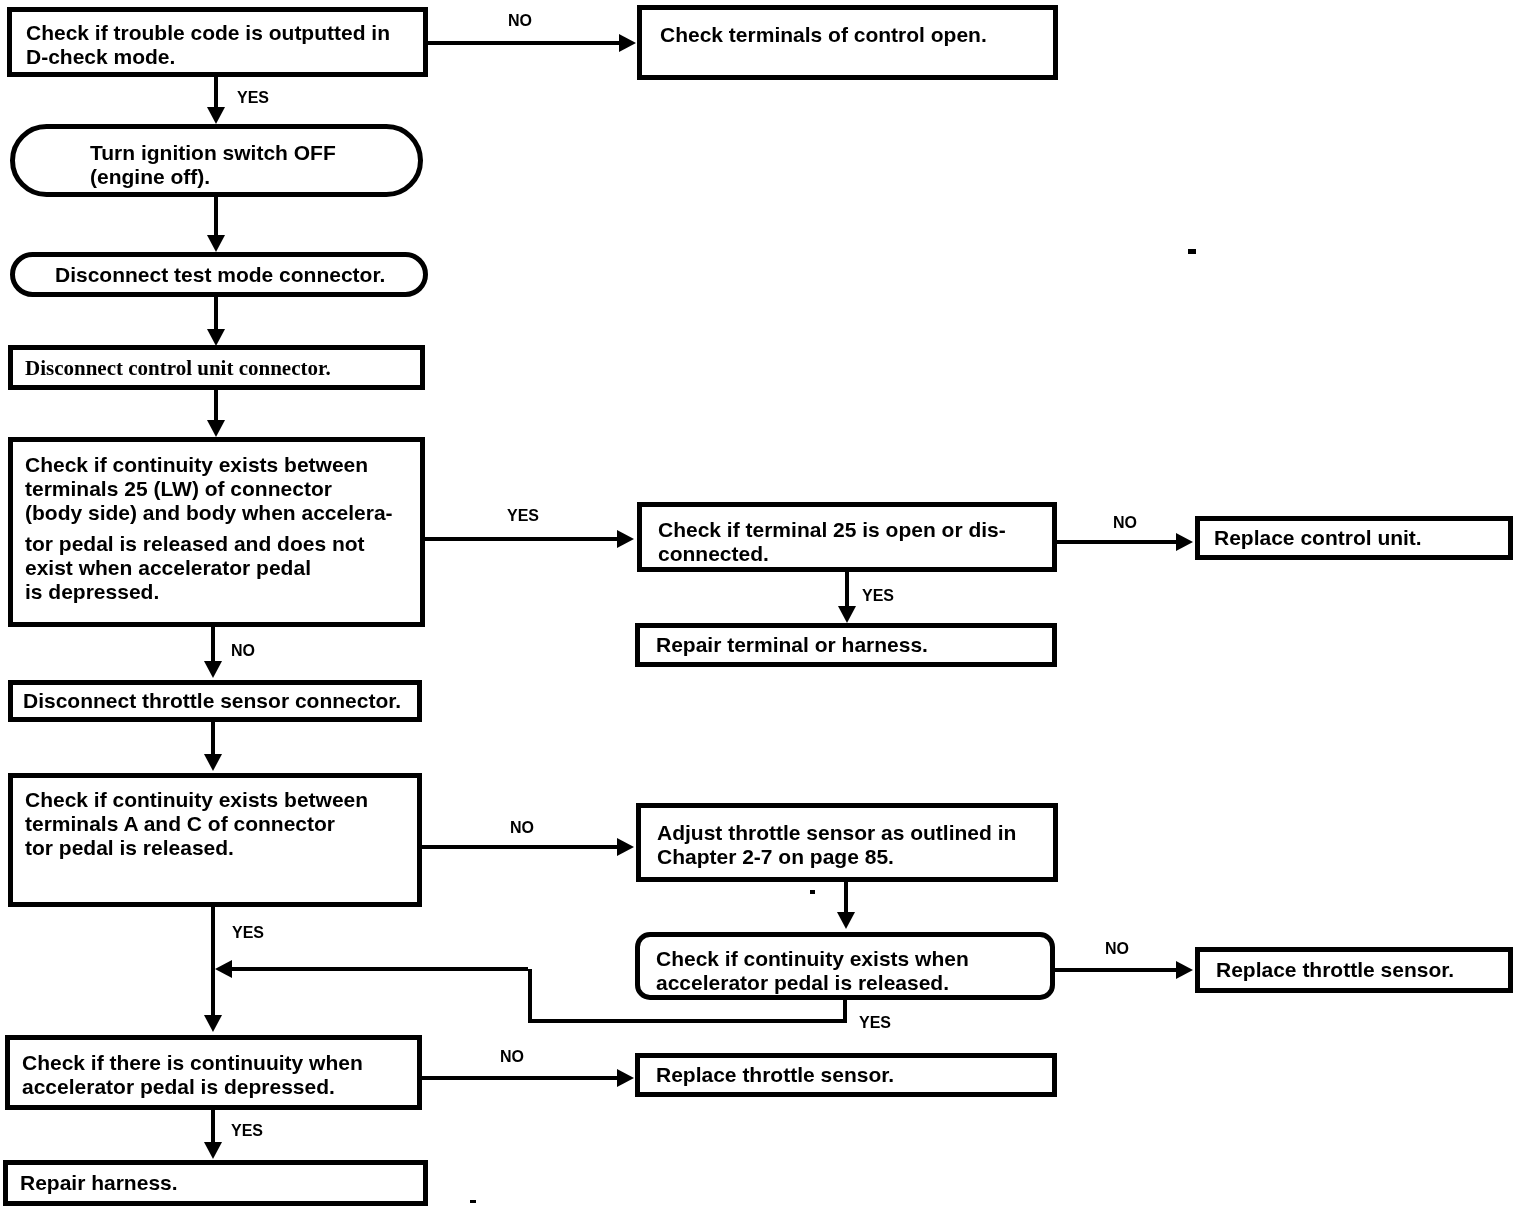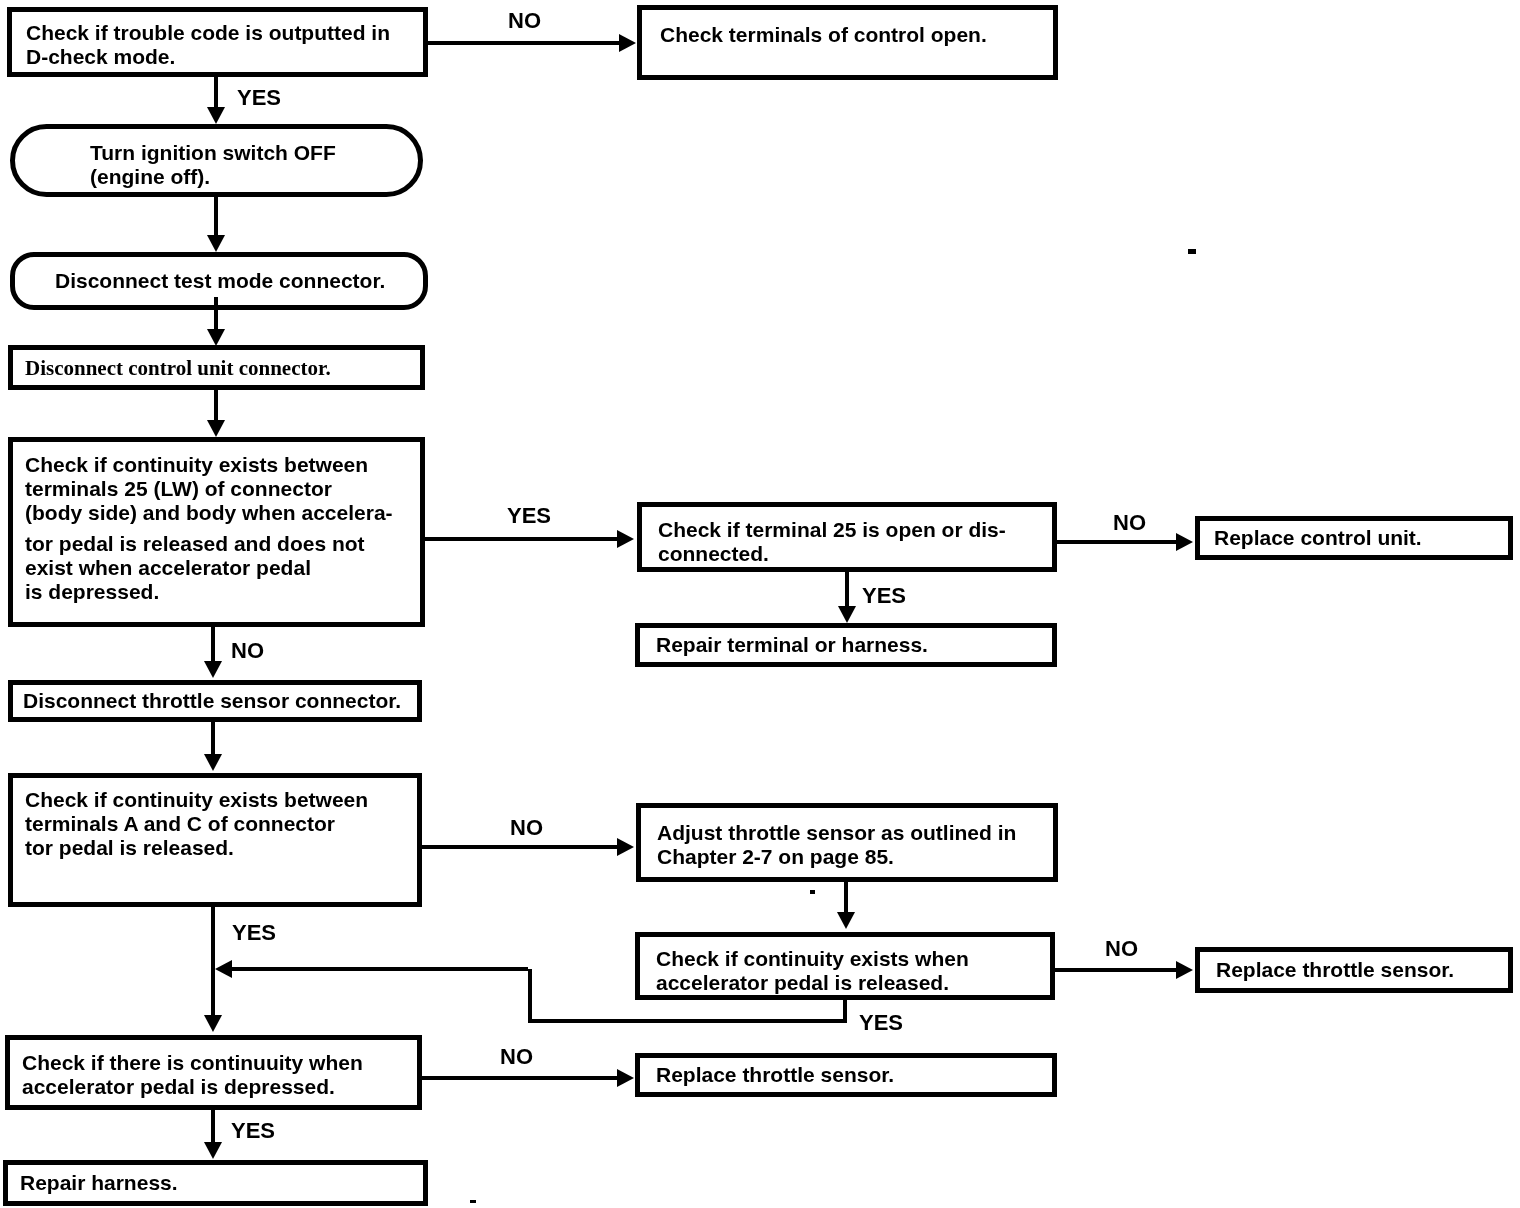--- a/index.html
+++ b/index.html
@@ -16,21 +16,21 @@
   .vc { display:flex; align-items:center; }
   .nline { display:block; }
   .gap-top { margin-top:7px; }
   .hline, .vline { position:absolute; background:#000; }
   .hline { height:4px; }
   .vline { width:4px; }
   .arrow { position:absolute; width:0; height:0; }
   .arrow-right { border-top:9px solid transparent; border-bottom:9px solid transparent; border-left:17px solid #000; }
   .arrow-left  { border-top:9px solid transparent; border-bottom:9px solid transparent; border-right:17px solid #000; }
   .arrow-down  { border-left:9px solid transparent; border-right:9px solid transparent; border-top:17px solid #000; }
-  .edge-label { position:absolute; color:#000; font-weight:bold; font-size:22px; line-height:22px; }
+  .edge-label { position:absolute; color:#000; font-weight:bold; font-size:16px; line-height:22px; }
   .speck { position:absolute; background:#000; }
 </style>
 </head>
 <body>
 
 <div class="stage">
 
   <div class="node" style="left:7px;top:7px;width:421px;height:70px;padding:9px 0 0 14px;">
     <span class="nline">Check if trouble code is outputted in</span>
     <span class="nline">D-check mode.</span>
@@ -38,21 +38,21 @@
 
   <div class="node" style="left:637px;top:5px;width:421px;height:75px;padding:13px 0 0 18px;">
     <span class="nline">Check terminals of control open.</span>
   </div>
 
   <div class="node stadium" style="left:10px;top:124px;width:413px;height:73px;padding:12px 0 0 75px;">
     <span class="nline">Turn ignition switch OFF</span>
     <span class="nline">(engine off).</span>
   </div>
 
-  <div class="node pill-sm vc" style="left:10px;top:252px;width:418px;height:58px;padding-left:40px;">
+  <div class="node pill-sm vc" style="left:10px;top:252px;width:418px;height:45px;padding-left:40px;">
     <span class="nline">Disconnect test mode connector.</span>
   </div>
 
   <div class="node vc" style="left:8px;top:345px;width:417px;height:45px;padding-left:12px;font-family:Liberation Serif, serif;">
     <span class="nline">Disconnect control unit connector.</span>
   </div>
 
   <div class="node" style="left:8px;top:437px;width:417px;height:190px;padding:11px 0 0 12px;line-height:24px;">
     <span class="nline">Check if continuity exists between</span>
     <span class="nline">terminals 25 (LW) of connector</span>
@@ -83,21 +83,21 @@
     <span class="nline">Check if continuity exists between</span>
     <span class="nline">terminals A and C of connector</span>
     <span class="nline">tor pedal is released.</span>
   </div>
 
   <div class="node" style="left:636px;top:803px;width:422px;height:79px;padding:13px 0 0 16px;">
     <span class="nline">Adjust throttle sensor as outlined in</span>
     <span class="nline">Chapter 2-7 on page 85.</span>
   </div>
 
-  <div class="node" style="left:635px;top:932px;width:420px;height:68px;padding:10px 0 0 16px;">
+  <div class="node" style="left:635px;top:932px;width:420px;height:68px;padding:10px 0 0 16px;border-radius:15px;">
     <span class="nline">Check if continuity exists when</span>
     <span class="nline">accelerator pedal is released.</span>
   </div>
 
   <div class="node vc" style="left:1195px;top:947px;width:318px;height:46px;padding-left:16px;">
     <span class="nline">Replace throttle sensor.</span>
   </div>
 
   <div class="node" style="left:5px;top:1035px;width:417px;height:75px;padding:11px 0 12px 12px;">
     <span class="nline">Check if there is continuuity when</span>

